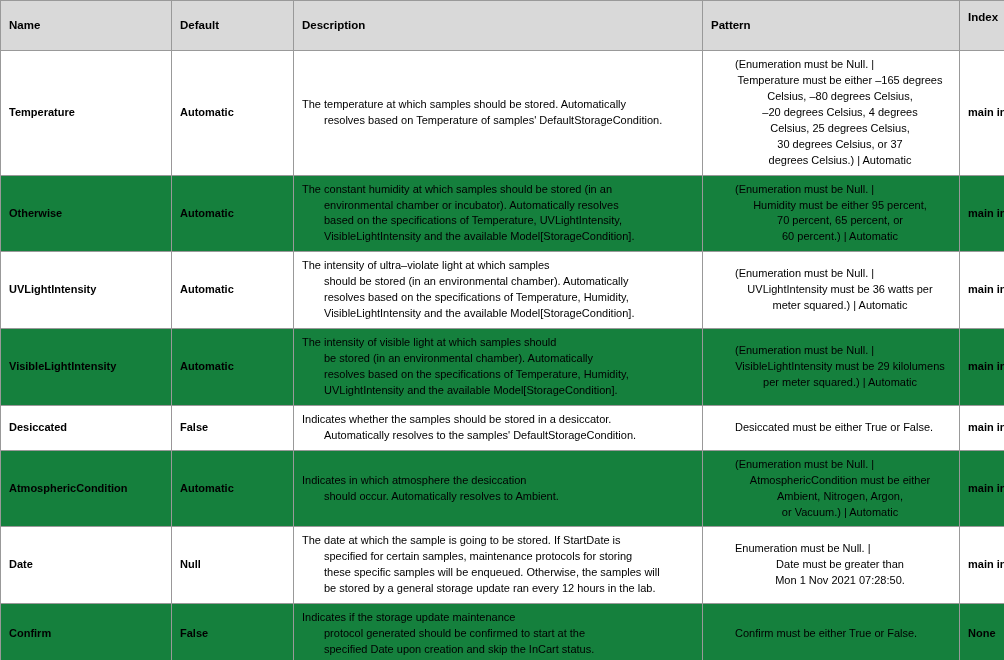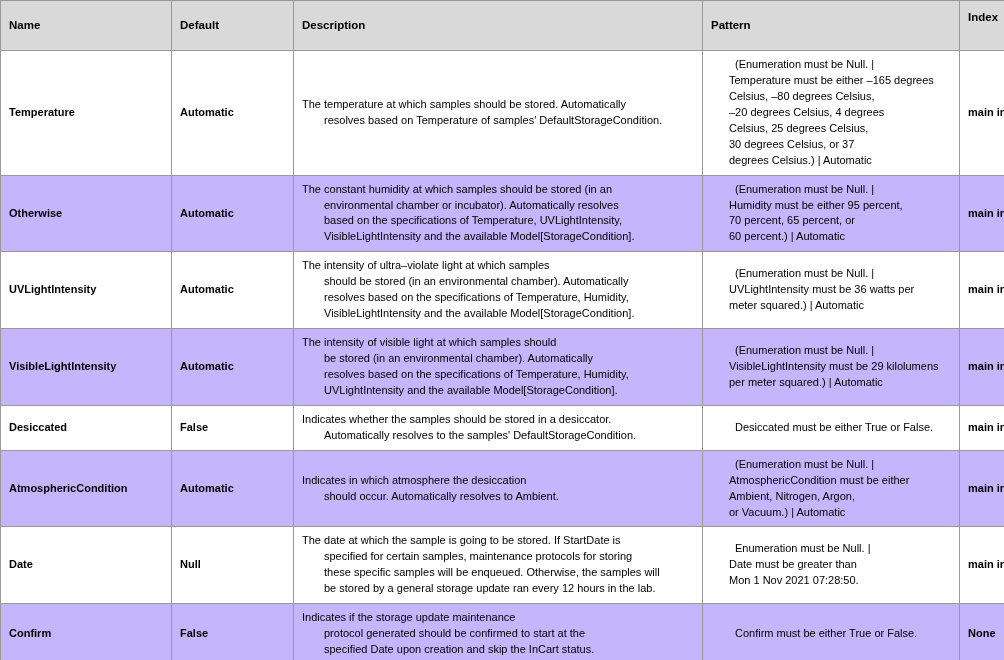--- a/index.html
+++ b/index.html
@@ -45,21 +45,21 @@
     text-align: left;
   }
   .index-head-inner {
     display: block;
     line-height: 1.35;
   }
   .index-head-inner .l1 { display: block; text-align: left; }
   .index-head-inner .l2 { display: block; text-align: right; }
 
   tbody tr.row-alt td {
-    background: #c4b5fd;
+    background: #15803d;
   }
   tbody tr.row-plain td {
     background: #ffffff;
   }
   td.cell-name,
   td.cell-default,
   td.cell-index {
     white-space: nowrap;
     overflow: hidden;
     text-overflow: ellipsis;
@@ -71,21 +71,21 @@
   .pattern-block {
     display: block;
   }
   .pattern-block .p-first {
     display: block;
     text-align: left;
     margin-left: 24px;
   }
   .pattern-block .p-cont {
     display: block;
-    text-align: left;
+    text-align: center;
     margin-left: 18px;
   }
   .desc-line {
     display: block;
   }
   .desc-line.indent {
     margin-left: 22px;
   }
 </style>
 </head>

